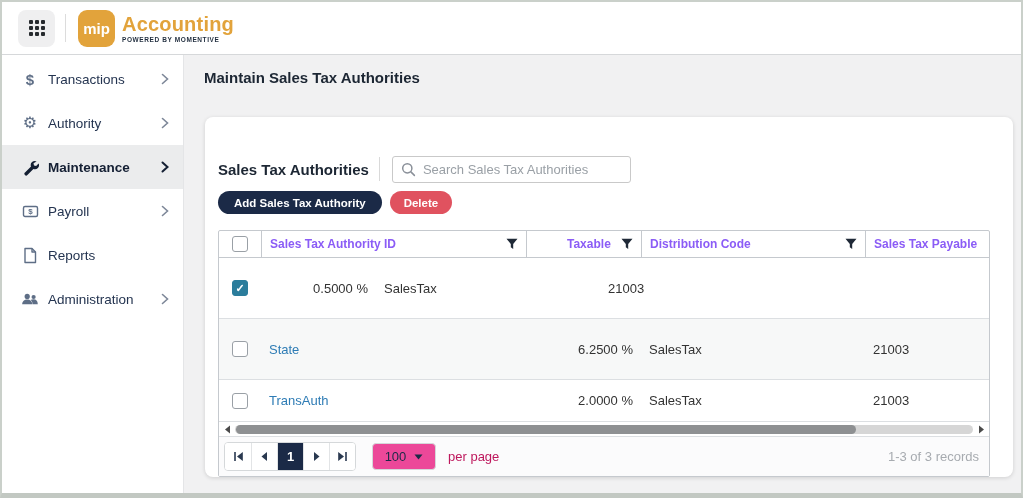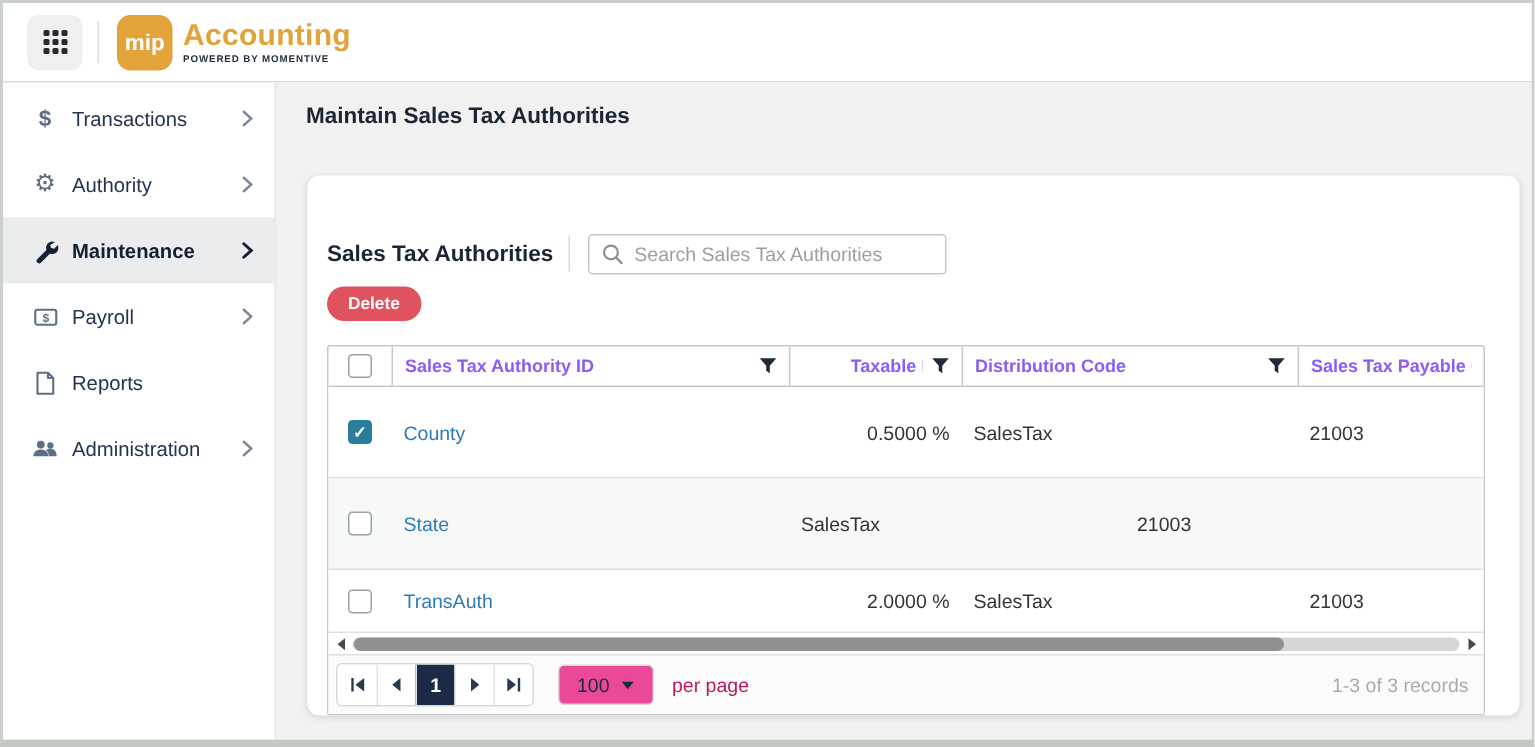--- a/index.html
+++ b/index.html
@@ -215,20 +215,21 @@
               <svg width="15" height="15" viewBox="0 0 15 15">
                   <circle cx="6.3" cy="6.3" r="4.6" fill="none" stroke="#8a9099" stroke-width="1.5"></circle>
                   <line x1="9.9" y1="9.9" x2="13.4" y2="13.4" stroke="#8a9099" stroke-width="1.5" stroke-linecap="round"></line>
                 </svg>
             </span>
             <input type="text" placeholder="Search Sales Tax Authorities" style="">
           </div>
         </div>
 
         <div class="toolbar">
+          <button class="btn btn-add">Add Sales Tax Authority</button>
           <button class="btn btn-delete">Delete</button>
         </div>
 
         <div class="grid">
 
           <div class="grid-header">
             <div class="gh-cell col-check">
               <span class="checkbox"></span>
             </div>
             <div class="gh-cell col-id">
@@ -257,35 +258,33 @@
             </div>
             <div class="gh-cell col-gl">
               <span class="gh-label">Sales Tax Payable GL Acc</span>
             </div>
           </div>
 
           <div class="grid-row row-tall">
             <div class="gr-cell col-check" style="justify-content:center;">
               <span class="checkbox checked"></span>
             </div>
-            <div class="gr-cell col-id">
-                <a class="row-link">County</a>
-              </div>
             <div class="gr-cell col-rate right">0.5000 %</div>
             <div class="gr-cell col-dist">SalesTax</div>
             <div class="gr-cell col-gl">21003</div>
           </div>
 
           <div class="grid-row row-tall alt">
             <div class="gr-cell col-check" style="justify-content:center;">
               <span class="checkbox"></span>
             </div>
             <div class="gr-cell col-id">
                 <a class="row-link">State</a>
               </div>
+            <div class="gr-cell col-rate right">6.2500 %</div>
             <div class="gr-cell col-dist">SalesTax</div>
             <div class="gr-cell col-gl">21003</div>
           </div>
 
           <div class="grid-row row-short">
             <div class="gr-cell col-check" style="justify-content:center;">
               <span class="checkbox"></span>
             </div>
             <div class="gr-cell col-id">
                 <a class="row-link">TransAuth</a>

